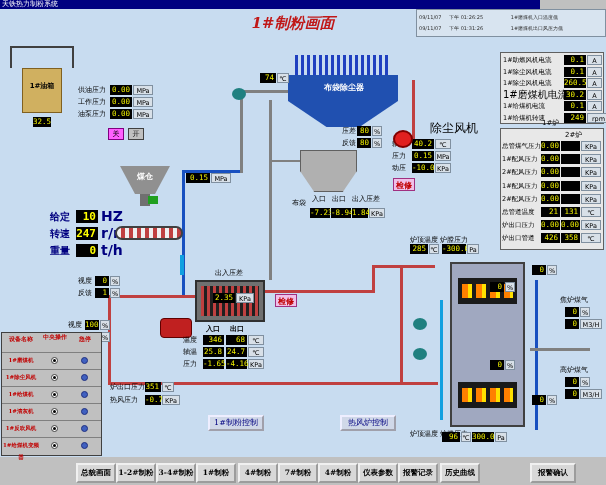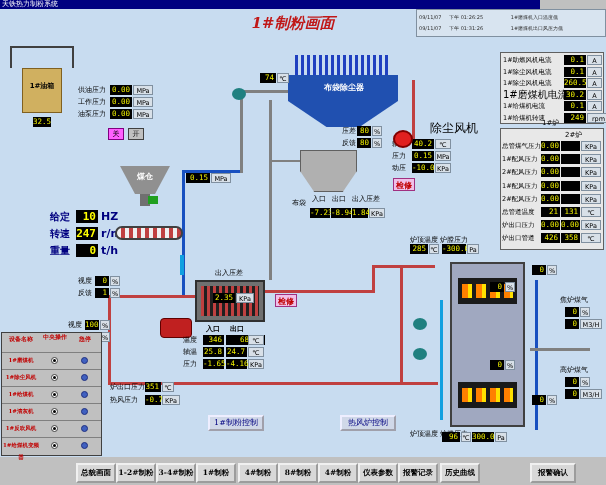--- a/index.html
+++ b/index.html
@@ -7,21 +7,21 @@
   .abs{position:absolute;}
   .titlebar{left:0;top:0;width:540px;height:9px;background:#000080;color:#fff;font-size:7px;line-height:9px;padding-left:2px;box-sizing:border-box;}
   .canvas{left:0;top:9px;width:606px;height:448px;background:#c8dcf0;}
   .pagetitle{left:218px;top:14px;width:150px;height:18px;color:#c01818;font-family:"DejaVu Serif",serif;font-weight:bold;font-style:italic;font-size:15px;text-align:center;line-height:18px;}
   .alarmbox{left:416px;top:9px;width:190px;height:28px;background:#d8e4f0;border:1px solid #8090a0;box-sizing:border-box;}
   .alarmrow{position:absolute;left:2px;height:11px;font-size:5px;line-height:11px;color:#303030;}
   .alarmrow span{display:inline-block;margin-right:6px;}
   .num{background:#000;color:#f0f000;font-size:7.5px;text-align:right;line-height:10px;height:10px;box-sizing:border-box;padding-right:2px;font-family:"DejaVu Sans Mono",monospace;}
   .big{background:#000;color:#ffff00;font-size:11px;font-weight:bold;text-align:right;line-height:13px;height:13px;box-sizing:border-box;padding-right:2px;font-family:"DejaVu Sans Mono",monospace;}
   .unit{background:#d8e0e8;color:#000;font-size:6.5px;line-height:10px;height:10px;text-align:center;border:1px solid #8090a0;box-sizing:border-box;}
-  .unitbig{color:#000080;font-size:11px;font-weight:bold;line-height:13px;}
+  .unitbig{color:#000080;font-size:14px;font-weight:bold;line-height:13px;}
   .lbl{color:#000;font-size:7px;line-height:10px;white-space:nowrap;}
   .lblbold{color:#000080;font-weight:bold;font-size:10px;line-height:13px;}
   .panel{background:#e8e8e8;border:1px solid #606060;box-sizing:border-box;}
   .navbar{left:0;top:460px;width:606px;height:25px;background:#c0c0c0;}
   .navbtn{position:absolute;top:1px;height:20px;background:#d8d8d8;border:2px outset #f0f0f0;box-sizing:border-box;font-size:7.5px;line-height:16px;text-align:center;color:#000;font-family:"DejaVu Serif",serif;font-weight:bold;cursor:pointer;}
   .redbtn{background:#f0c0e8;border:1px solid #a03080;color:#c00000;font-size:8px;font-weight:bold;text-align:center;line-height:12px;height:13px;box-sizing:border-box;font-family:"DejaVu Serif",serif;}
   .ctrlbtn{background:#d0d8e8;border:2px outset #eef;color:#000080;font-size:8px;text-align:center;line-height:12px;box-sizing:border-box;font-family:"DejaVu Serif",serif;}
   .devtable{left:1px;top:332px;width:101px;height:124px;background:#c0c0c0;border:1px solid #404040;box-sizing:border-box;}
   .devcell{position:absolute;font-size:6px;color:#c00000;font-weight:bold;text-align:center;line-height:12px;font-family:"DejaVu Serif",serif;}
   .pipe-blue{position:absolute;background:#1850c0;}
@@ -223,21 +223,21 @@
 <div class="abs lbl" style="left:215px;top:268px;">出入压差</div>
 <div class="abs num" style="left:213px;top:293px;width:22px;">2.35</div>
 <div class="abs unit" style="left:236px;top:293px;width:18px;">KPa</div>
 <div class="abs redbtn" style="left:275px;top:294px;width:22px;">检修</div>
 
 <div class="abs lbl" style="left:206px;top:324px;font-weight:bold;">入口</div>
 <div class="abs lbl" style="left:230px;top:324px;font-weight:bold;">出口</div>
 <div id="mill-rows">
     <div class="abs lbl" style="left:183px;top:335px;">温度</div>
     <div class="abs num" style="left:203px;top:335px;width:21px;">346</div>
-    <div class="abs num" style="left:226px;top:335px;width:39px;text-align:center;">68</div>
+    <div class="abs num" style="left:226px;top:335px;width:21px;">68</div>
     <div class="abs unit" style="left:248px;top:335px;width:16px;">℃</div>
     <div class="abs lbl" style="left:183px;top:347px;">轴温</div>
     <div class="abs num" style="left:203px;top:347px;width:21px;">25.8</div>
     <div class="abs num" style="left:226px;top:347px;width:21px;">24.7</div>
     <div class="abs unit" style="left:248px;top:347px;width:16px;">℃</div>
     <div class="abs lbl" style="left:183px;top:359px;">压力</div>
     <div class="abs num" style="left:203px;top:359px;width:21px;">-1.65</div>
     <div class="abs num" style="left:226px;top:359px;width:21px;">-4.16</div>
     <div class="abs unit" style="left:248px;top:359px;width:16px;">KPa</div>
   </div>
@@ -341,19 +341,19 @@
     <div class="lamp" style="left:81px;top:442px;"></div>
   </div>
 
 <div class="abs navbar"></div>
 <div id="nav-buttons">
     <div class="navbtn" style="left:76px;top:463px;width:40px;">总貌画面</div>
     <div class="navbtn" style="left:116px;top:463px;width:40px;">1-2#制粉</div>
     <div class="navbtn" style="left:156px;top:463px;width:40px;">3-4#制粉</div>
     <div class="navbtn" style="left:196px;top:463px;width:40px;">1#制粉</div>
     <div class="navbtn" style="left:238px;top:463px;width:40px;">4#制粉</div>
-    <div class="navbtn" style="left:278px;top:463px;width:40px;">8#制粉</div>
+    <div class="navbtn" style="left:278px;top:463px;width:40px;">7#制粉</div>
     <div class="navbtn" style="left:318px;top:463px;width:40px;">4#制粉</div>
     <div class="navbtn" style="left:358px;top:463px;width:40px;">仪表参数</div>
     <div class="navbtn" style="left:398px;top:463px;width:40px;">报警记录</div>
     <div class="navbtn" style="left:440px;top:463px;width:40px;">历史曲线</div>
   </div>
 <div class="navbtn" style="left:530px;top:463px;width:46px;">报警确认</div>
 
 </body></html>

